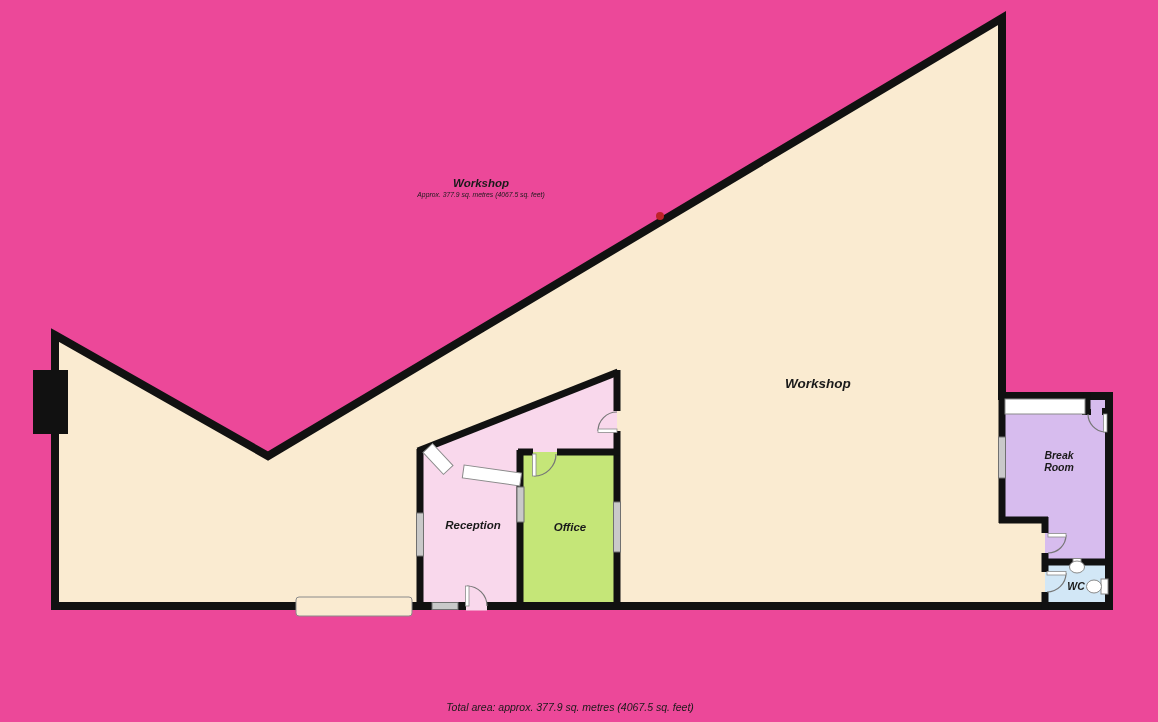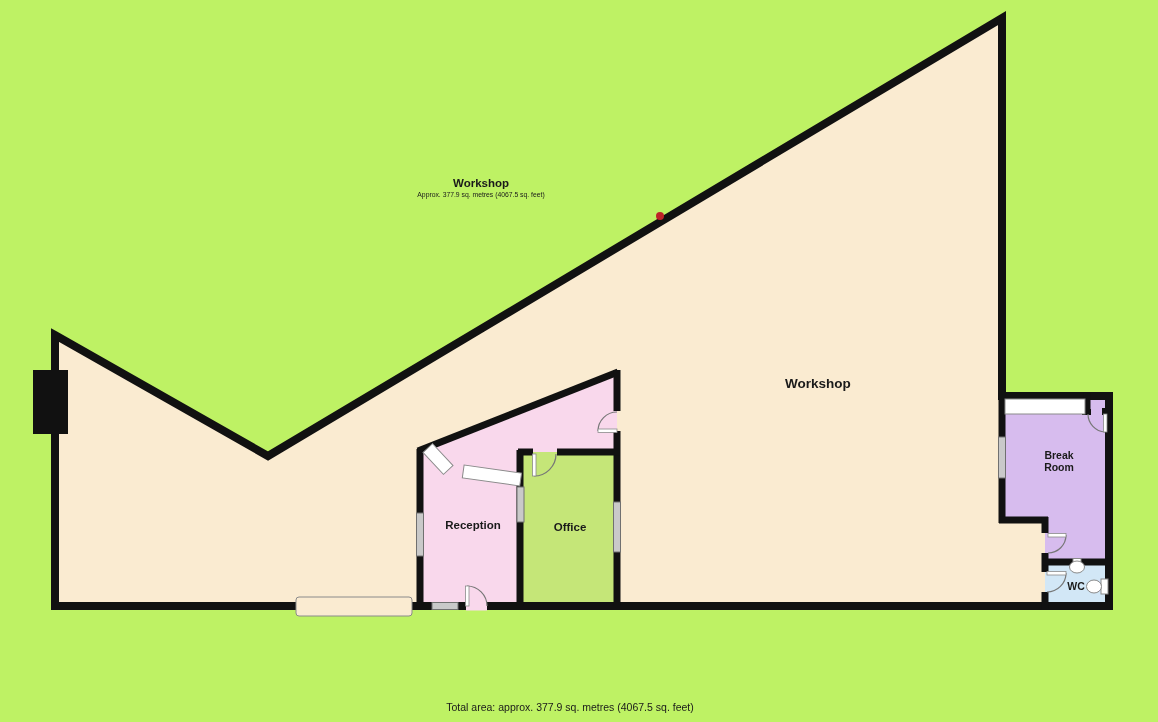--- a/index.html
+++ b/index.html
@@ -4,22 +4,23 @@
 <style>
   html, body {
     margin: 0;
     padding: 0;
     background: #ffffff;
   }
   .canvas {
     position: relative;
     width: 1158px;
     height: 722px;
-    background: #bef264;
+    background: #ec4899;
     font-family: "Liberation Sans", "DejaVu Sans", sans-serif;
+    font-style: italic;
   }
   svg text {
     font-family: "Liberation Sans", "DejaVu Sans", sans-serif;
     fill: #1a1a1a;
   }
   .room-label { font-weight: bold; }
 </style>
 </head>
 <body>
 

